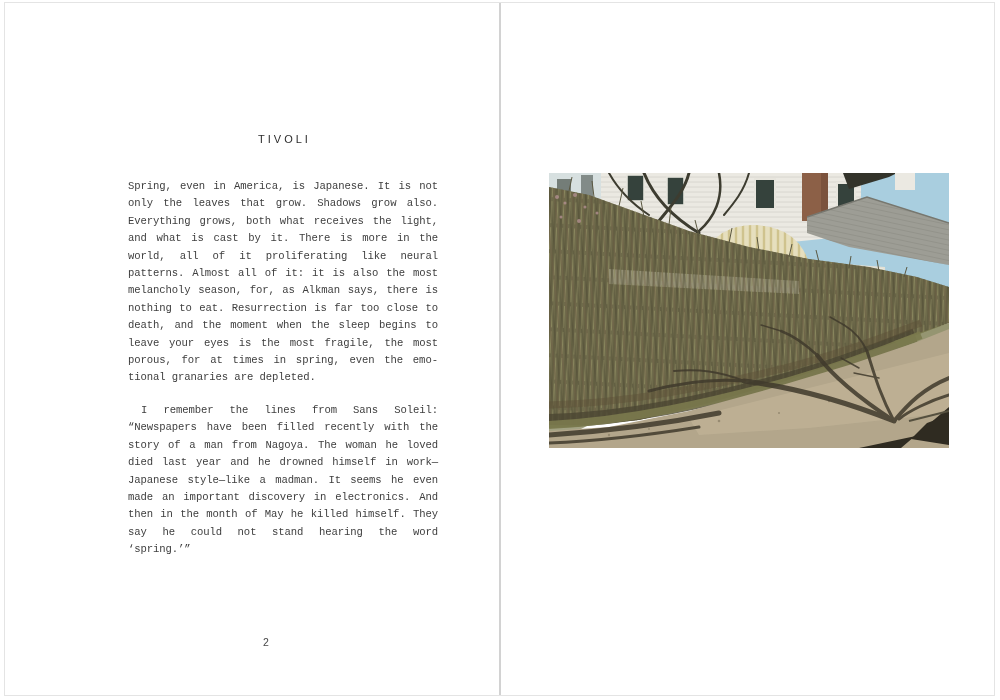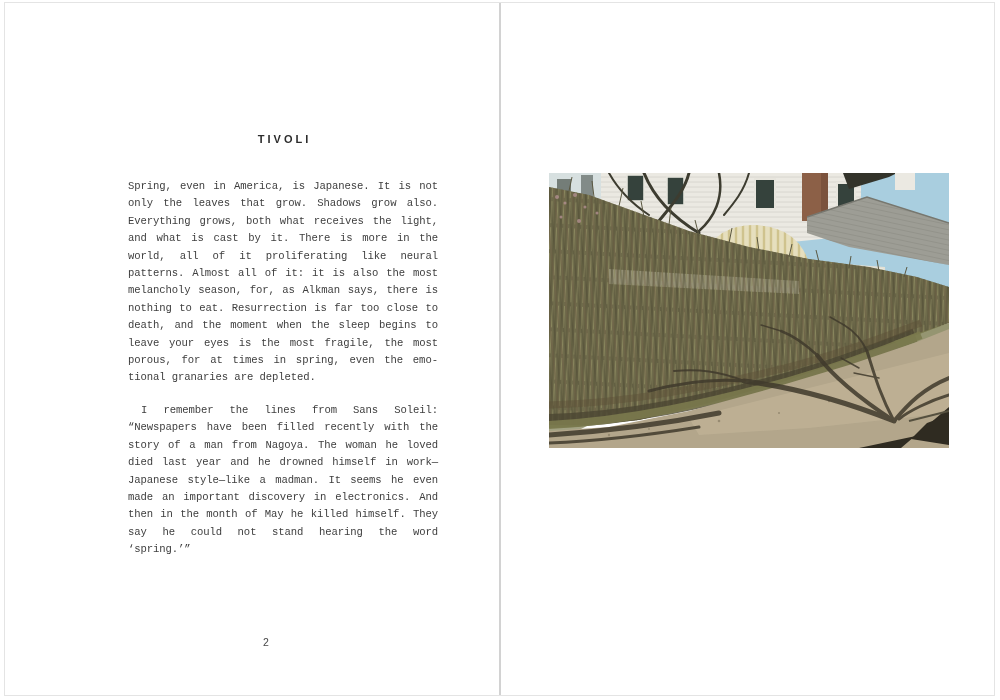--- a/index.html
+++ b/index.html
@@ -15,21 +15,21 @@
   .page{position:absolute;top:0;height:100%;}
   .page.left{left:0;width:494px;}
   .page.right{left:496px;width:493px;}
   .spine{
     position:absolute;left:494px;top:0;width:2px;height:100%;
     background:#d2d2d2;
     box-shadow:-6px 0 8px -4px rgba(0,0,0,0.05), 6px 0 8px -4px rgba(0,0,0,0.04);
   }
   .title{
     position:absolute;left:108px;top:130px;width:340px;margin:0;
-    text-align:center;font-size:11px;font-weight:700;letter-spacing:3px;
+    text-align:center;font-size:11px;font-weight:400;letter-spacing:3px;
     padding-left:3px;box-sizing:border-box;color:#2c2c2c;
   }
   .text{
     position:absolute;left:108px;top:160px;width:340px;
     font-size:10.6px;line-height:17.4px;letter-spacing:-0.1px;
     color:#3e3e3e;text-align:justify;hyphens:manual;
   }
   .text p{margin:15px;font-family:Liberation Mono, monospace;}
   .text p.indent{text-indent:13px;}
   .folio{

